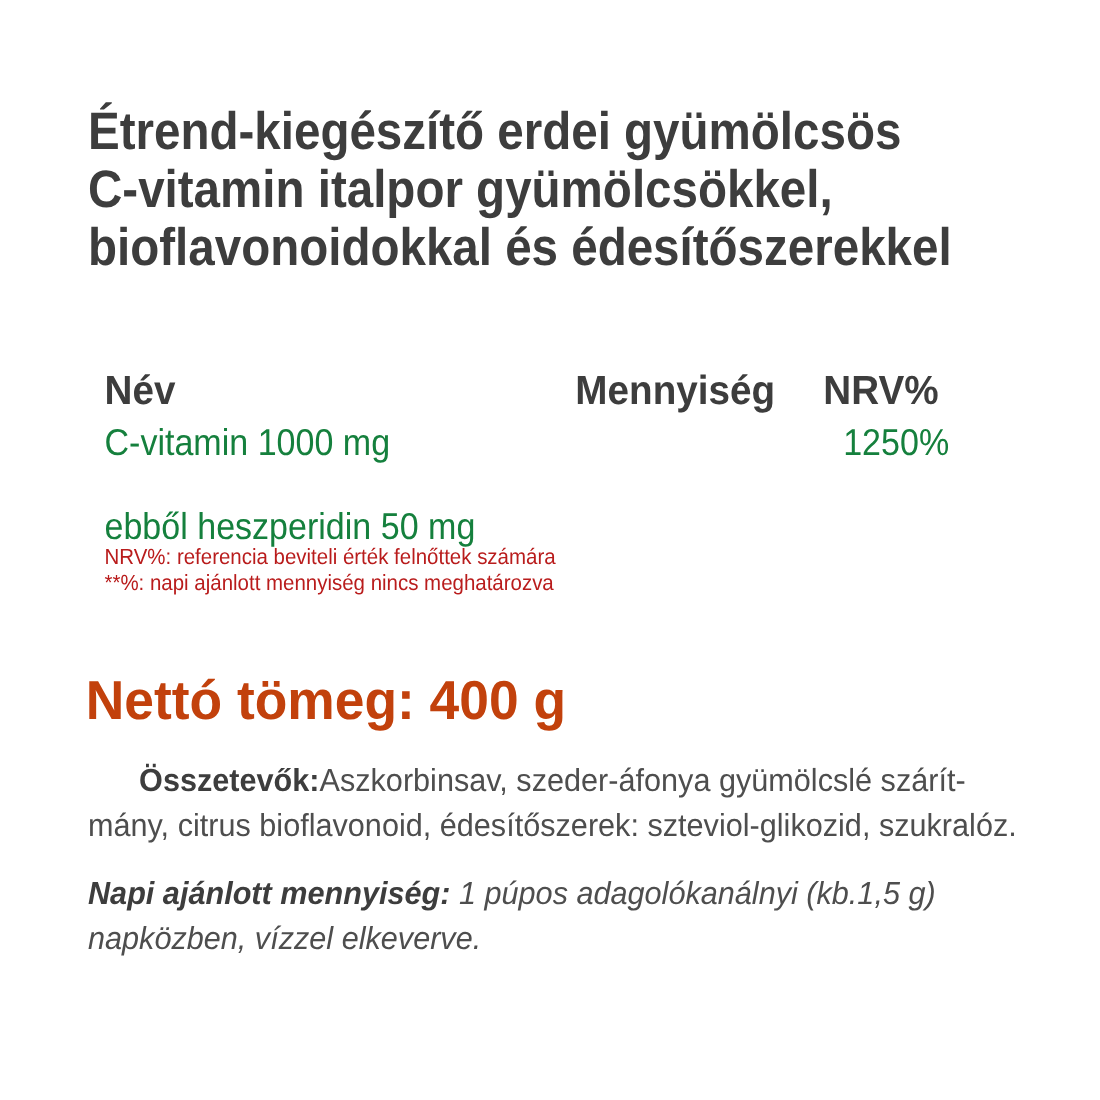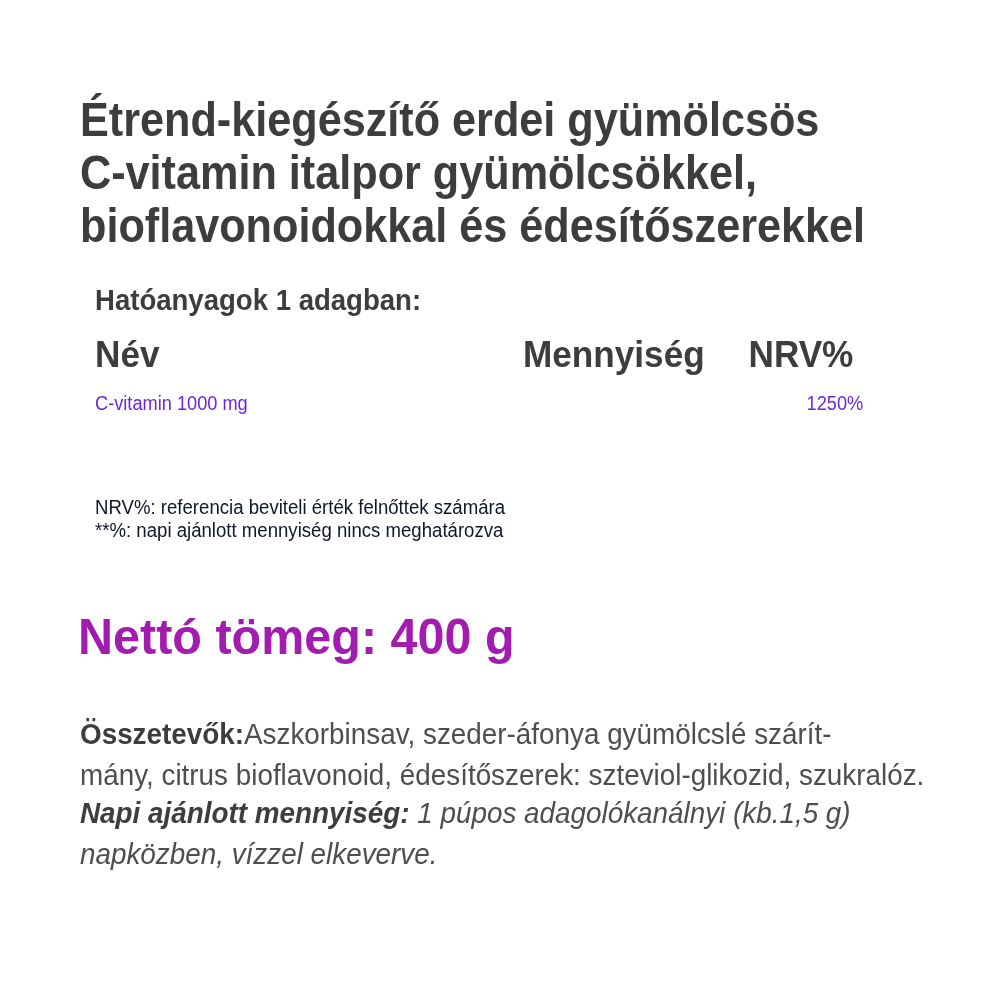--- a/index.html
+++ b/index.html
@@ -52,87 +52,88 @@
     line-height: 33px;
   }
   .th-name  { position: absolute; left: 0; top: 0; transform: scaleX(0.95); transform-origin: 0 50%; white-space: nowrap; }
   .th-amount{ position: absolute; left: 428px; top: 0; transform: scaleX(0.95); transform-origin: 0 50%; white-space: nowrap; }
   .th-nrv   { position: absolute; right: 10px; top: 0; transform: scaleX(0.95); transform-origin: 100% 50%; white-space: nowrap; }
 
   .trow {
     position: absolute;
     left: 0; right: 0;
     height: 34px;
-    font-size: 20px;
+    font-size: 34px;
     line-height: 32px;
-    color: #6d28d9;
+    color: #15803d;
   }
   .trow-0 { top: 49px; }
   .trow-1 { top: 87px; }
   .trow-2 { top: 125px; }
   .cell-name { display: inline-block; white-space: nowrap; transform: scaleX(0.91); transform-origin: 0 50%; }
   .cell-nrv  { position: absolute; right: 0; top: 0; white-space: nowrap; transform: scaleX(0.91); transform-origin: 100% 50%; }
 
   .footnotes {
     position: absolute;
     left: 95px;
     top: 496px;
     font-size: 20px;
     line-height: 23px;
-    color: #0f172a;
+    color: #b91c1c;
   }
   .footnotes .cxl { transform: scaleX(0.93); }
 
   .net-weight {
     position: absolute;
     left: 78px;
     top: 612px;
     font-size: 50px;
     line-height: 50px;
     font-weight: bold;
-    color: #a21caf;
+    color: #c2410c;
   }
   .net-weight .cxl { transform: scaleX(0.97); }
 
   .para {
     position: absolute;
     left: 80px;
     font-size: 29px;
     line-height: 41px;
     color: #4e4e4e;
   }
   .para .cxl { transform: scaleX(0.96); }
   .para .b { font-weight: bold; color: #3d3d3d; }
-  .ingredients { top: 714px; }
+  .ingredients { top: 690px; text-align: center; }
   .daily { top: 793px; font-style: italic; }
 </style>
 </head>
 <body>
 
 <div class="sheet">
 
   <div class="title">
     <span class="cxl">Étrend-kiegészítő erdei gyümölcsös</span>
     <span class="cxl">C-vitamin italpor gyümölcsökkel,</span>
     <span class="cxl">bioflavonoidokkal és édesítőszerekkel</span>
   </div>
 
-  <div class="actives-heading">
-    <span class="cxl">Hatóanyagok 1 adagban:</span>
-  </div>
 
   <div class="ntable">
     <div class="thead">
       <span class="th-name">Név</span>
       <span class="th-amount">Mennyiség</span>
       <span class="th-nrv">NRV%</span>
     </div>
     <div class="trow trow-0">
       <span class="cell-name">C-vitamin 1000 mg</span>
       <span class="cell-nrv">1250%</span>
+    </div>
+    <div class="trow trow-2">
+      <span class="cell-name">ebből heszperidin 50 mg</span>
+      <span class="cell-nrv"></span>
     </div>
   </div>
 
   <div class="footnotes">
     <span class="cxl">NRV%: referencia beviteli érték felnőttek számára</span>
     <span class="cxl">**%: napi ajánlott mennyiség nincs meghatározva</span>
   </div>
 
   <div class="net-weight">
     <span class="cxl">Nettó tömeg: 400 g</span>

